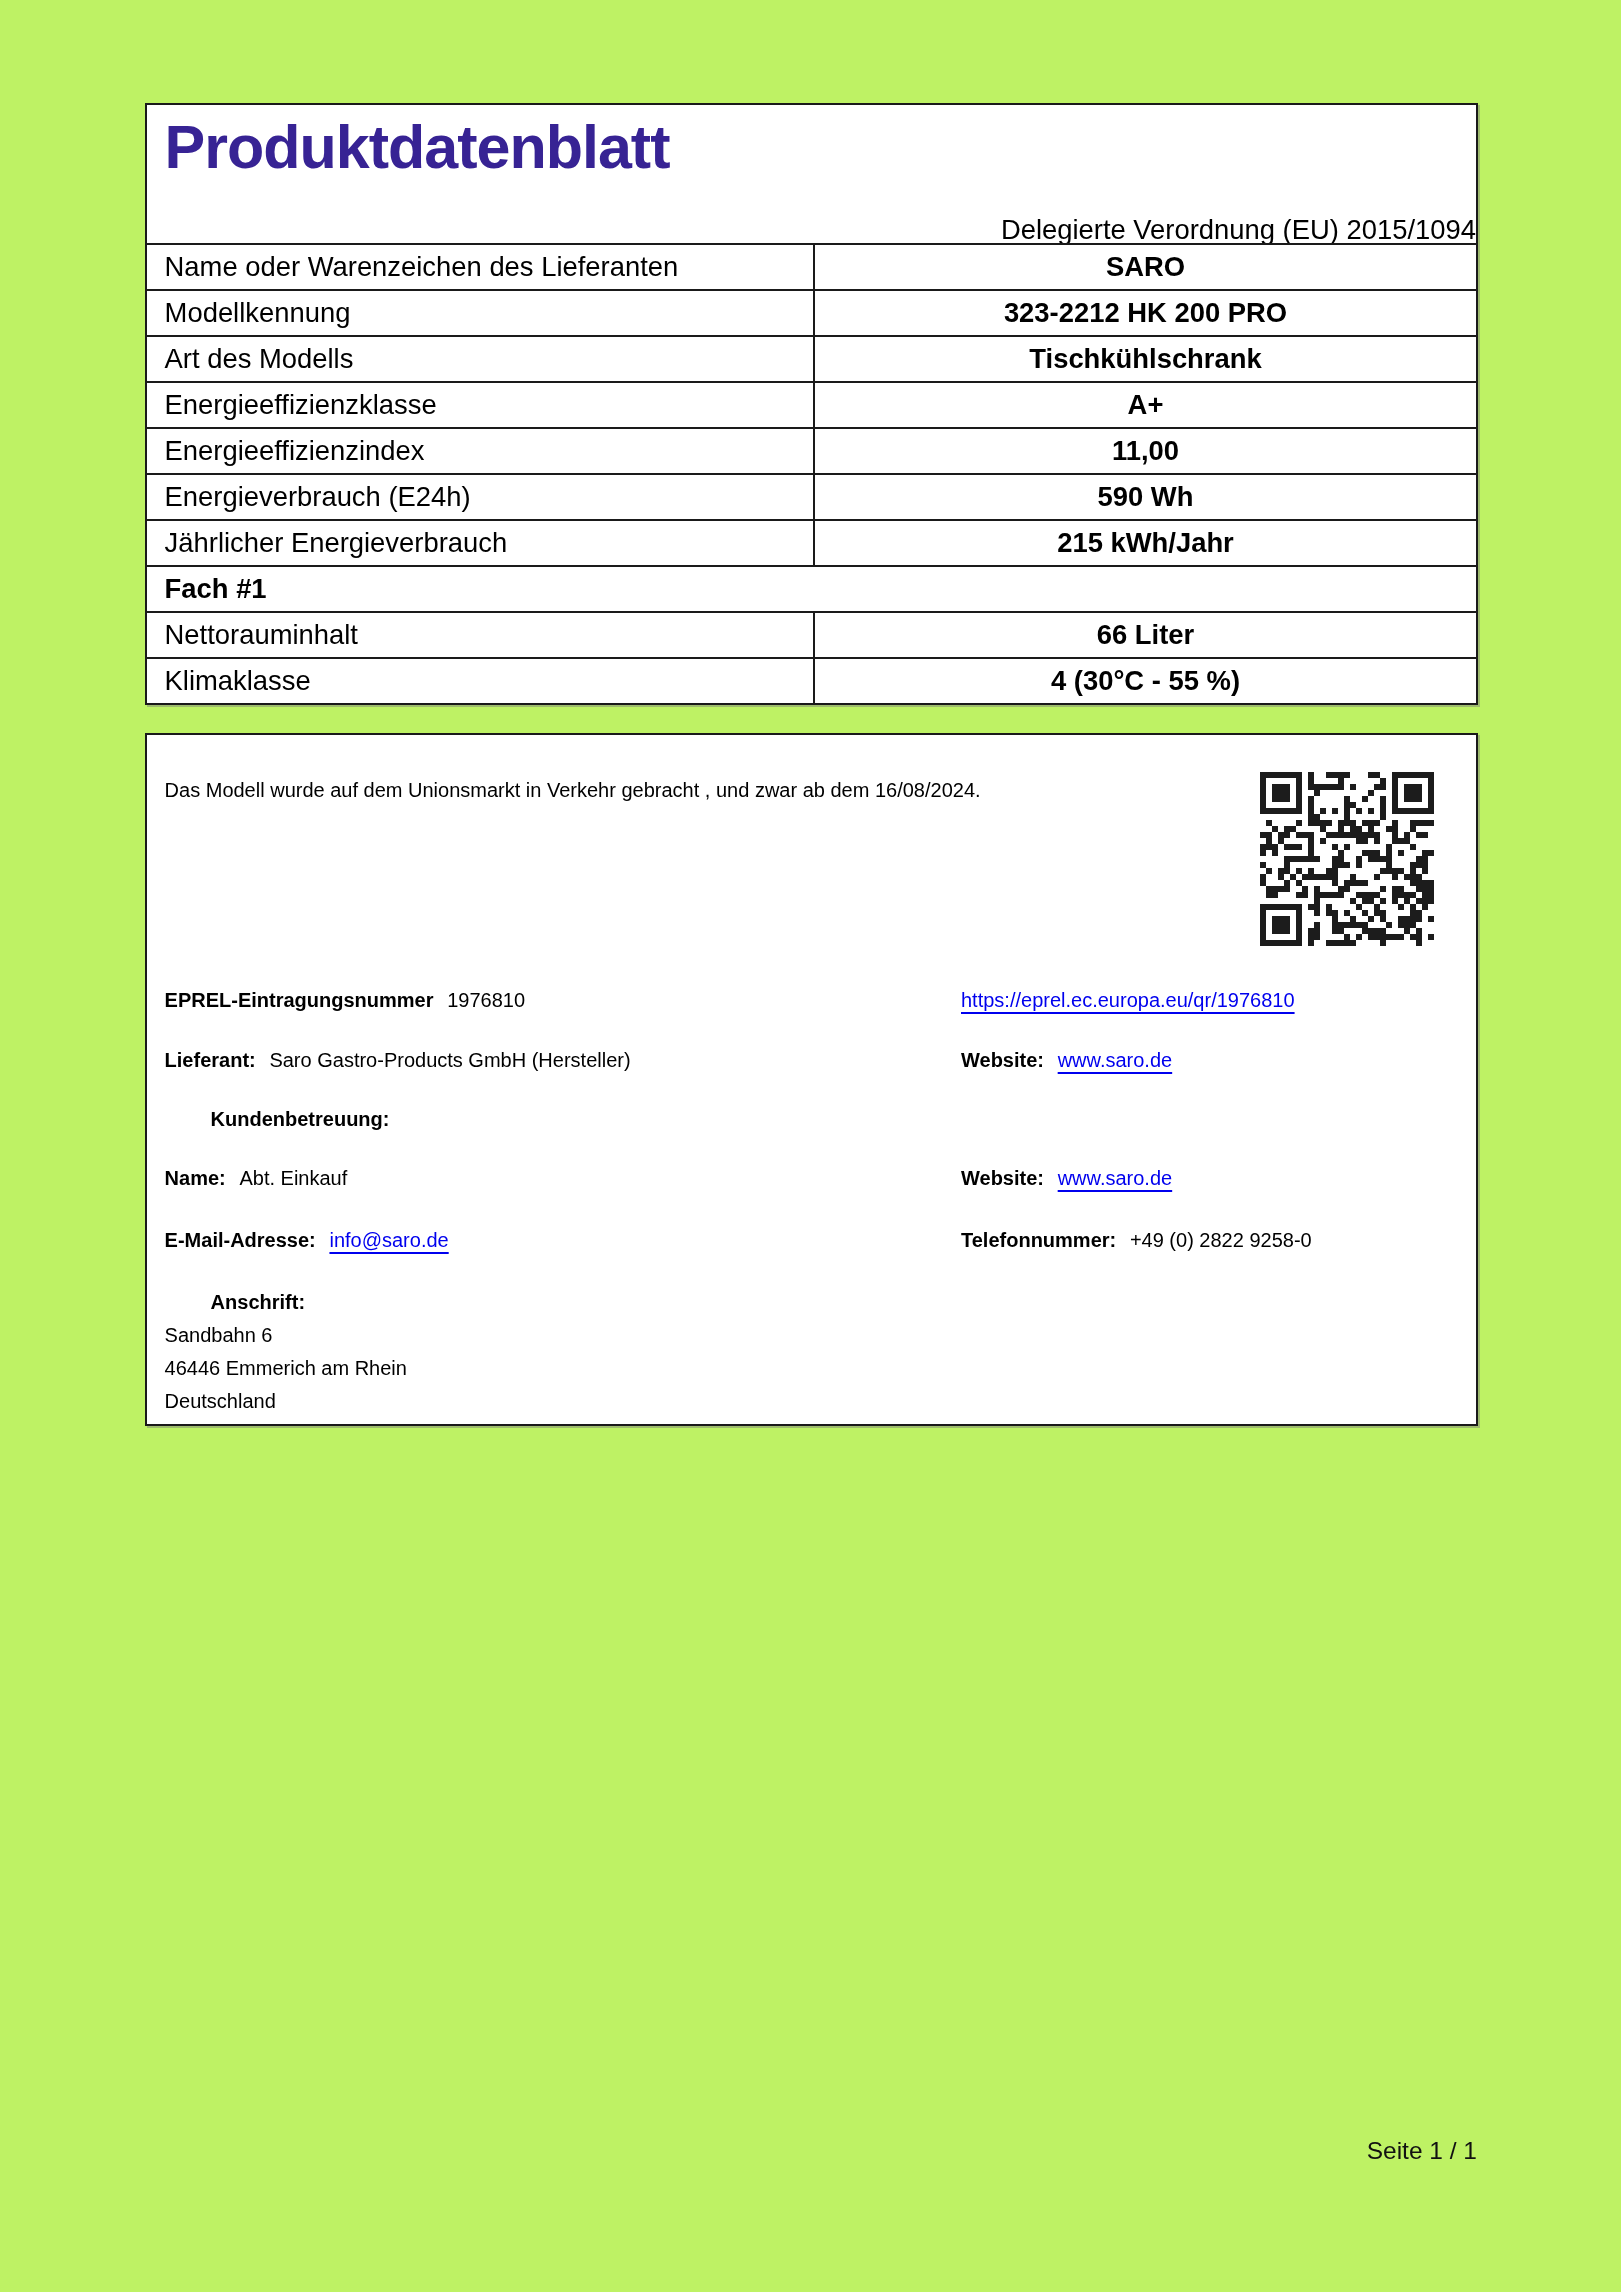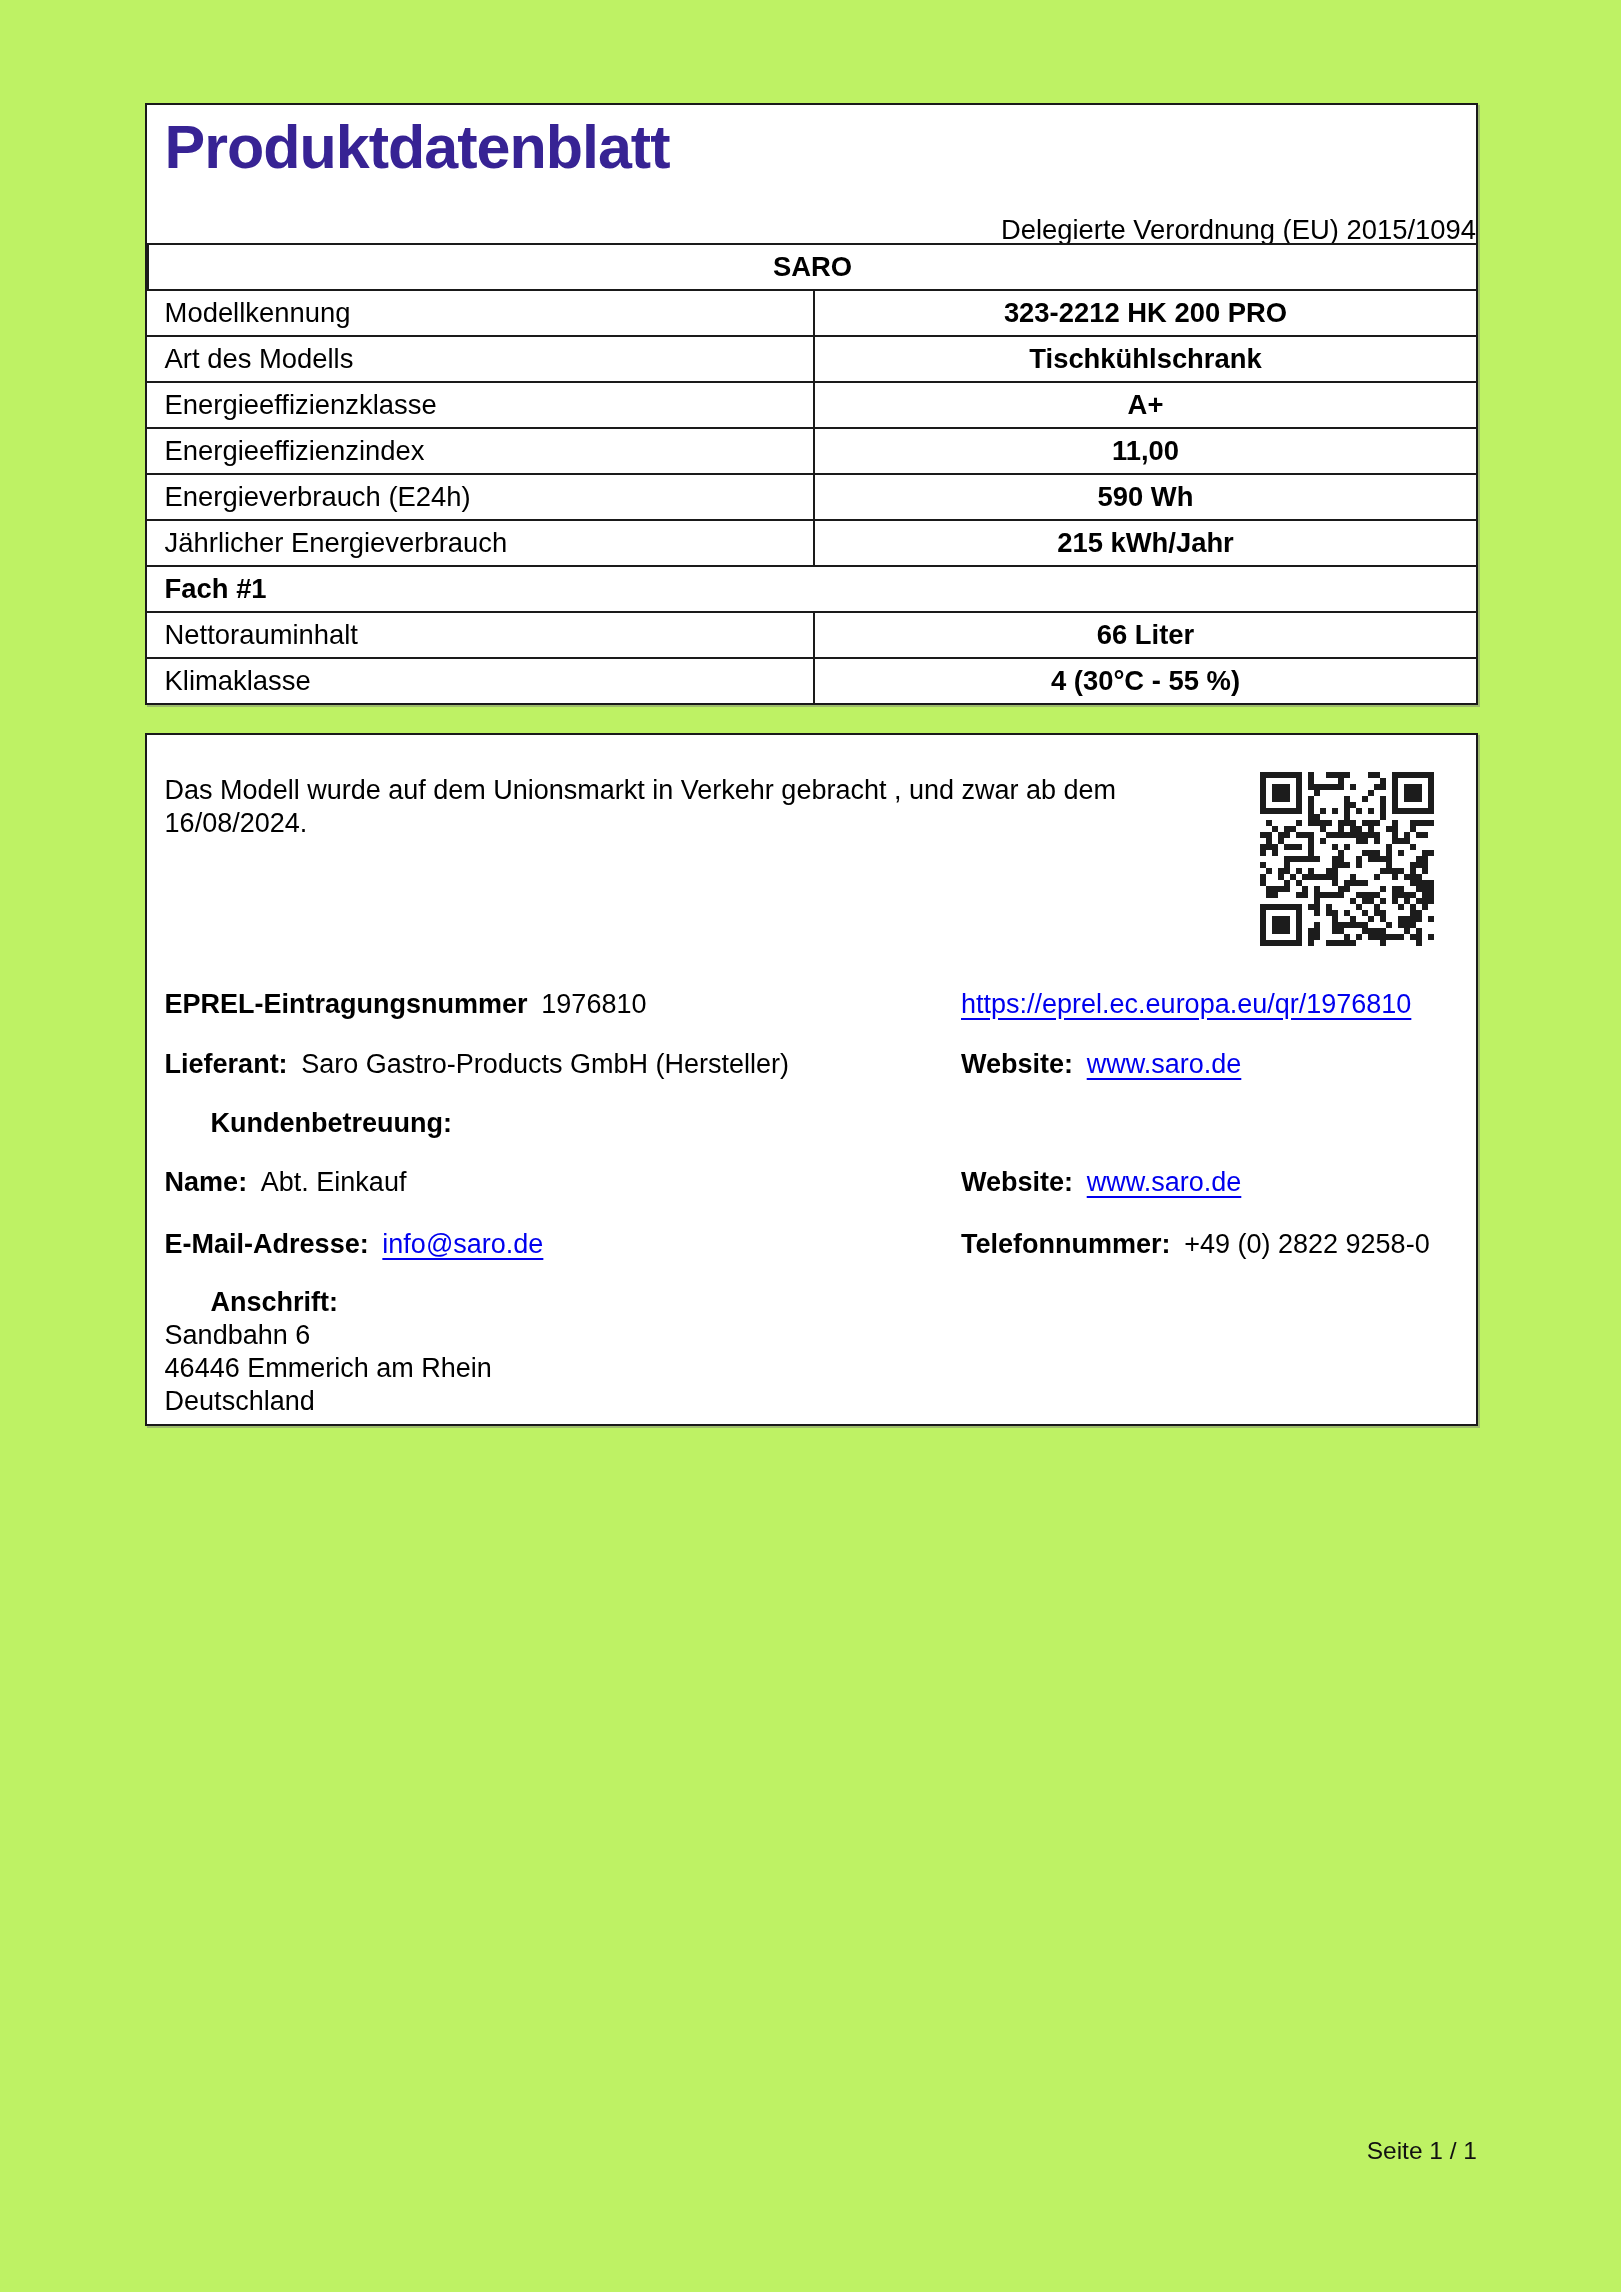--- a/index.html
+++ b/index.html
@@ -48,21 +48,21 @@
     padding:0 7.8px; text-align:center;
   }
   .spec-row.section .cell-label { width:100%; font-weight:bold; }
 
   
   .info-box {
     position:absolute; left:145px; top:733px;
     width:1333px; height:693px;
     border:2px solid #1a1a1a;
     background:#fff;
-    font-size:27px;
+    font-size:20px;
     box-shadow:2px 2px 0 rgba(120,120,120,.45);
   }
   .market-text { position:absolute; left:17.6px; top:39px; width:1073px; line-height:33px; }
   .qr { position:absolute; left:1113px; top:37px; width:174px; height:174px; }
 
   .info-line { position:absolute; left:0; width:100%; height:35px; }
   .info-left  { position:absolute; left:17.6px; white-space:nowrap; }
   .info-right { position:absolute; left:814px; white-space:nowrap; }
   .b { font-weight:bold;margin-left:46px; }
   .lbl { font-weight:bold; margin-right:13.7px; }
@@ -85,20 +85,21 @@
 
 <div class="page">
 
   <div class="spec-box">
     <div class="title-cell">
       <div class="doc-title">Produktdatenblatt</div>
       <div class="doc-subtitle">Delegierte Verordnung (EU) 2015/1094</div>
     </div>
 
     <div class="spec-row">
+      <div class="cell-label">Name oder Warenzeichen des Lieferanten</div>
       <div class="cell-value">SARO</div>
     </div>
     <div class="spec-row">
       <div class="cell-label">Modellkennung</div>
       <div class="cell-value">323-2212 HK 200 PRO</div>
     </div>
     <div class="spec-row">
       <div class="cell-label">Art des Modells</div>
       <div class="cell-value">Tischkühlschrank</div>
     </div>

